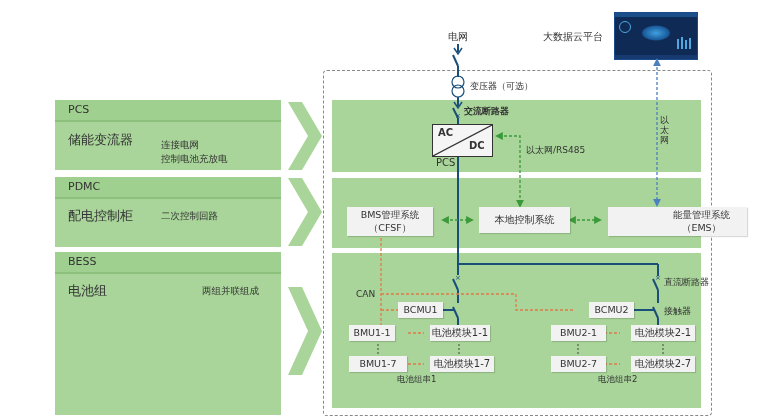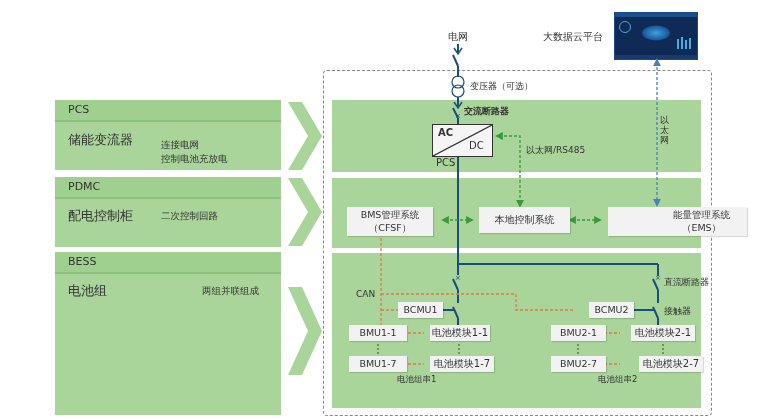--- a/index.html
+++ b/index.html
@@ -150,21 +150,21 @@
       <circle cx="663" cy="349" r="0.8"></circle>
       <circle cx="663" cy="353" r="0.8"></circle>
   </g>
 </svg>
 
 <div class="abs" style="left:432px;top:124px;width:59px;height:31px;background:#f5f5f5;border:1.5px solid #333;">
   <svg class="abs" style="left:0;top:0;" width="59" height="31">
     <line x1="0" y1="31" x2="59" y2="0" stroke="#333" stroke-width="1.2"></line>
   </svg>
   <span class="abs" style="left:5px;top:2px;font-size:10px;font-weight:bold;">AC</span>
-  <span class="abs" style="left:36px;top:15px;font-size:10px;font-weight:normal;">DC</span>
+  <span class="abs" style="left:36px;top:15px;font-size:10px;font-weight:bold;">DC</span>
 </div>
 <div class="lbl" style="left:436px;top:157px;font-size:10px;">PCS</div>
 <div class="lbl" style="left:526px;top:144px;">以太网/RS485</div>
 
 <div class="lbl" style="left:448px;top:30px;font-size:10px;">电网</div>
 <div class="lbl" style="left:543px;top:30px;font-size:10px;">大数据云平台</div>
 <div class="lbl" style="left:470px;top:80px;">变压器（可选）</div>
 <div class="lbl" style="left:464px;top:105px;font-weight:bold;">交流断路器</div>
 <div class="lbl" style="left:660px;top:115px;width:10px;white-space:normal;line-height:10px;">以太网</div>
 
@@ -180,21 +180,21 @@
   <div>（EMS）</div>
 </div>
 
 <div class="lbl" style="left:356px;top:289px;">CAN</div>
 <div class="lbl" style="left:664px;top:276px;">直流断路器</div>
 <div class="lbl" style="left:664px;top:305px;">接触器</div>
 
 <div class="box" style="left:398px;top:302px;width:45px;height:16px;line-height:16px;">
   <span>BCMU1</span>
 </div>
-<div class="box" style="left:349px;top:325px;width:58px;height:16px;line-height:16px;">
+<div class="box" style="left:349px;top:325px;width:46px;height:16px;line-height:16px;">
   <span>BMU1-1</span>
 </div>
 <div class="box" style="left:349px;top:356px;width:58px;height:16px;line-height:16px;">
   <span>BMU1-7</span>
 </div>
 <div class="box" style="left:430px;top:325px;width:60px;height:16px;line-height:16px;font-size:10px;">
   <span>电池模块1-1</span>
 </div>
 <div class="box" style="left:430px;top:356px;width:64px;height:16px;line-height:16px;font-size:10px;">
   <span>电池模块1-7</span>
@@ -206,16 +206,16 @@
 </div>
 <div class="box" style="left:551px;top:325px;width:55px;height:16px;line-height:16px;">
   <span>BMU2-1</span>
 </div>
 <div class="box" style="left:551px;top:356px;width:55px;height:16px;line-height:16px;">
   <span>BMU2-7</span>
 </div>
 <div class="box" style="left:631px;top:325px;width:64px;height:16px;line-height:16px;font-size:10px;">
   <span>电池模块2-1</span>
 </div>
-<div class="box" style="left:631px;top:356px;width:64px;height:16px;line-height:16px;font-size:10px;margin-left:8px;">
+<div class="box" style="left:631px;top:356px;width:64px;height:16px;line-height:16px;font-size:10px;">
   <span>电池模块2-7</span>
 </div>
 <div class="lbl" style="left:598px;top:374px;font-size:8.5px;">电池组串2</div>
 
 </body></html>

